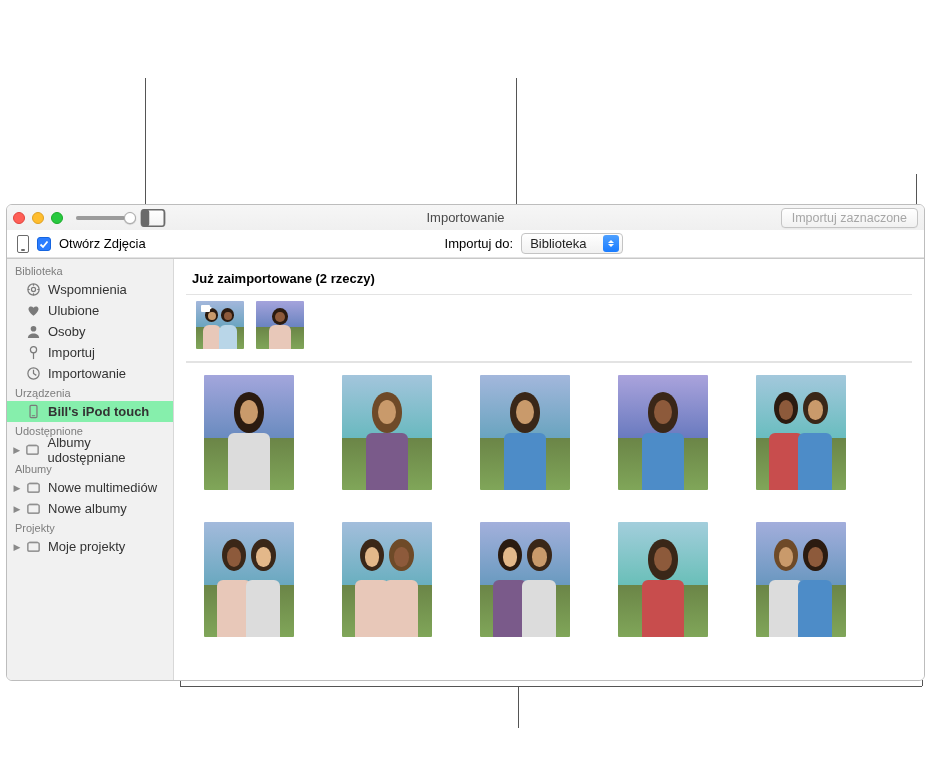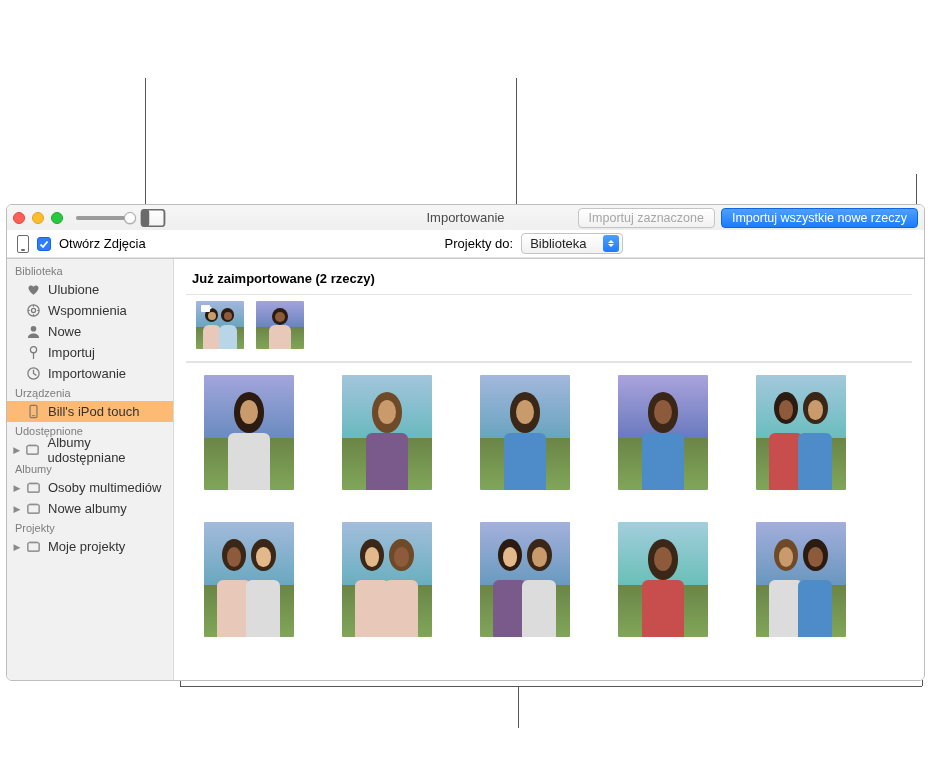--- a/index.html
+++ b/index.html
@@ -96,21 +96,21 @@
   .split { display:flex; height: calc(100% - 25px - 28px); }
   .sidebar {
     width: 167px; background:#f1f1f1; border-right:1px solid #d8d8d8; overflow:hidden;
     padding-top:3px;
   }
   .sb-header { font-size:11px; color:#7d7d7d; padding:3px 8px 2px 8px; font-weight:500;}
   .sb-item {
     display:flex; align-items:center; gap:7px; padding:2px 8px 2px 18px; font-size:13px; color:#333;
     height:21px;
   }
-  .sb-item.selected { background:#fdba74; }
+  .sb-item.selected { background:#86efac;font-weight:bold; }
   .sb-item .disclose { width:8px; text-align:center; color:#8a8a8a; margin-left:-12px; margin-right:-3px; font-size:9px;}
   .sb-icon {
     width:16px;height:16px;flex:0 0 16px;display:flex;align-items:center;justify-content:center;color:#7a7a7a;
   }
   .sb-icon svg{width:15px;height:15px;}
   .content { flex:1; overflow:hidden auto; background:#fff; padding:0 12px 28px 12px;}
   .section-title { font-weight:600; font-size:13px; padding:12px 6px 8px 6px; }
   .divider{height:1px;background:#e3e3e3;margin:0;}
   .thumb-row-small { display:flex; gap:12px; padding:6px 10px 12px 10px;}
   .thumb-sm{width:48px;height:48px;position:relative;}
@@ -166,73 +166,72 @@
       </div>
       <div class="toolbar-btn">
         <svg viewBox="0 0 16 12">
             <rect x="0.5" y="0.5" width="15" height="11" rx="1.5" fill="none" stroke="#6a6a6a"></rect>
             <rect x="0.5" y="0.5" width="5" height="11" fill="#6a6a6a" rx="1.5"></rect>
           </svg>
       </div>
       <div class="title-center">Importowanie</div>
       <div class="tb-right">
         <div class="mac-btn disabled">Importuj zaznaczone</div>
-        <div class="mac-btn primary">Importuj wszystkie nowe rzeczy</div>
       </div>
     </div>
     <div class="subbar">
       <div class="device-glyph"></div>
       <div class="checkbox">
         <svg viewBox="0 0 10 10">
             <polyline points="1.5,5.5 4,8 8.5,2.5" fill="none" stroke="#fff" stroke-width="1.8"></polyline>
           </svg>
       </div>
       <span>Otwórz Zdjęcia</span>
       <div class="spacer"></div>
-      <span>Projekty do:</span>
+      <span>Importuj do:</span>
       <div class="popup">
         <span>Biblioteka</span>
         <div class="arrows">
             <span class="up"></span>
             <span class="dn"></span>
           </div>
       </div>
       <div class="spacer"></div>
     </div>
   </div>
 
   <div class="split">
     <div class="sidebar" id="sidebar">
         <div class="sb-header">Biblioteka</div>
         <div class="sb-item">
           <span class="sb-icon">
             <svg viewBox="0 0 16 16">
-              <path d="M8 13.5C3 9.5 2 7 3 5c1-1.8 3.5-1.8 5 0 1.5-1.8 4-1.8 5 0 1 2 0 4.5-5 8.5z" fill="#7a7a7a"></path>
-            </svg>
-          </span>
-          <span>Ulubione</span>
-        </div>
-        <div class="sb-item">
-          <span class="sb-icon">
-            <svg viewBox="0 0 16 16">
               <circle cx="8" cy="8" r="6" fill="none" stroke="#7a7a7a" stroke-width="1.3"></circle>
               <circle cx="8" cy="8" r="2.2" fill="none" stroke="#7a7a7a" stroke-width="1.3"></circle>
               <path d="M8 2v2M8 12v2M2 8h2M12 8h2" stroke="#7a7a7a" stroke-width="1.3"></path>
             </svg>
           </span>
           <span>Wspomnienia</span>
         </div>
         <div class="sb-item">
           <span class="sb-icon">
             <svg viewBox="0 0 16 16">
+              <path d="M8 13.5C3 9.5 2 7 3 5c1-1.8 3.5-1.8 5 0 1.5-1.8 4-1.8 5 0 1 2 0 4.5-5 8.5z" fill="#7a7a7a"></path>
+            </svg>
+          </span>
+          <span>Ulubione</span>
+        </div>
+        <div class="sb-item">
+          <span class="sb-icon">
+            <svg viewBox="0 0 16 16">
               <circle cx="8" cy="5" r="3" fill="#7a7a7a"></circle>
               <path d="M2 15c0-3.3 2.7-5 6-5s6 1.7 6 5" fill="#7a7a7a"></path>
             </svg>
           </span>
-          <span>Nowe</span>
+          <span>Osoby</span>
         </div>
         <div class="sb-item">
           <span class="sb-icon">
             <svg viewBox="0 0 16 16">
               <circle cx="8" cy="5" r="3.3" fill="none" stroke="#7a7a7a" stroke-width="1.3"></circle>
               <path d="M8 8v7" stroke="#7a7a7a" stroke-width="1.3"></path>
             </svg>
           </span>
           <span>Importuj</span>
         </div>
@@ -268,21 +267,21 @@
         </div>
         <div class="sb-header">Albumy</div>
         <div class="sb-item">
           <span class="disclose">▶</span>
           <span class="sb-icon">
             <svg viewBox="0 0 16 16">
               <rect x="2" y="4" width="12" height="9" rx="1" fill="none" stroke="#7a7a7a" stroke-width="1.3"></rect>
               <rect x="3.5" y="2.5" width="9" height="1.2" fill="#7a7a7a" opacity="0.5"></rect>
             </svg>
           </span>
-          <span>Osoby multimediów</span>
+          <span>Nowe multimediów</span>
         </div>
         <div class="sb-item">
           <span class="disclose">▶</span>
           <span class="sb-icon">
             <svg viewBox="0 0 16 16">
               <rect x="2" y="4" width="12" height="9" rx="1" fill="none" stroke="#7a7a7a" stroke-width="1.3"></rect>
               <rect x="3.5" y="2.5" width="9" height="1.2" fill="#7a7a7a" opacity="0.5"></rect>
             </svg>
           </span>
           <span>Nowe albumy</span>

